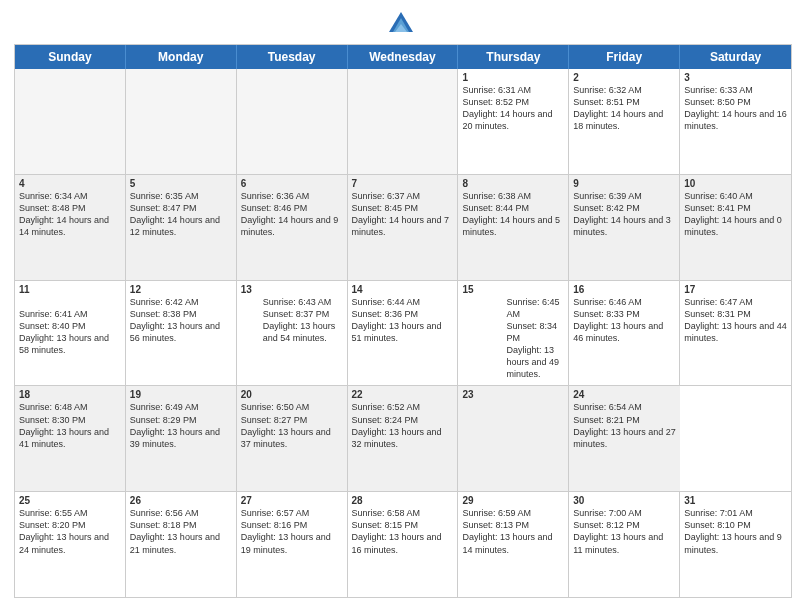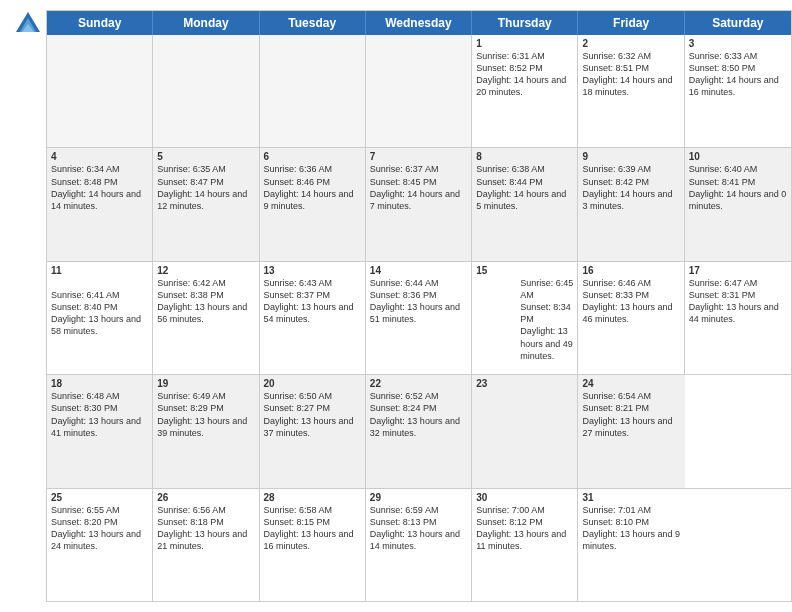--- a/index.html
+++ b/index.html
@@ -8,21 +8,22 @@
       background: #fff;
       width: 792px;
       height: 612px;
       overflow: hidden;
     }
     .page {
       width: 792px;
       height: 612px;
       padding: 10px 0 10px 14px;
       display: flex;
-      flex-direction: row;
+      flex-direction: column;
+      align-items: center;
     }
     .header {
       display: flex;
       justify-content: space-between;
       align-items: flex-start;
       margin-bottom: 6px;
     }
     .logo {
       display: flex;
       align-items: center;
@@ -241,21 +242,21 @@
 Daylight: 13 hours and 58 minutes.</div>
           </div>
           <div class="cal-cell">
             <span class="day-num">12</span>
             <div class="cell-text" style="white-space: pre-line;">Sunrise: 6:42 AM
 Sunset: 8:38 PM
 Daylight: 13 hours and 56 minutes.</div>
           </div>
           <div class="cal-cell">
             <span class="day-num">13</span>
-            <div class="cell-text" style="white-space: pre-line;">Sunrise: 6:43 AM
+            <div class="cell-text" style="white-space: pre-line; margin-left: 22px;">Sunrise: 6:43 AM
 Sunset: 8:37 PM
 Daylight: 13 hours and 54 minutes.</div>
           </div>
           <div class="cal-cell">
             <span class="day-num">14</span>
             <div class="cell-text" style="white-space: pre-line;">Sunrise: 6:44 AM
 Sunset: 8:36 PM
 Daylight: 13 hours and 51 minutes.</div>
           </div>
           <div class="cal-cell">
@@ -317,20 +318,26 @@
             <span class="day-num">25</span>
             <div class="cell-text" style="white-space: pre-line;">Sunrise: 6:55 AM
 Sunset: 8:20 PM
 Daylight: 13 hours and 24 minutes.</div>
           </div>
           <div class="cal-cell">
             <span class="day-num">26</span>
             <div class="cell-text" style="white-space: pre-line;">Sunrise: 6:56 AM
 Sunset: 8:18 PM
 Daylight: 13 hours and 21 minutes.</div>
+          </div>
+          <div class="cal-cell">
+            <span class="day-num">27</span>
+            <div class="cell-text" style="white-space: pre-line;">Sunrise: 6:57 AM
+Sunset: 8:16 PM
+Daylight: 13 hours and 19 minutes.</div>
           </div>
           <div class="cal-cell">
             <span class="day-num">28</span>
             <div class="cell-text" style="white-space: pre-line;">Sunrise: 6:58 AM
 Sunset: 8:15 PM
 Daylight: 13 hours and 16 minutes.</div>
           </div>
           <div class="cal-cell">
             <span class="day-num">29</span>
             <div class="cell-text" style="white-space: pre-line;">Sunrise: 6:59 AM

